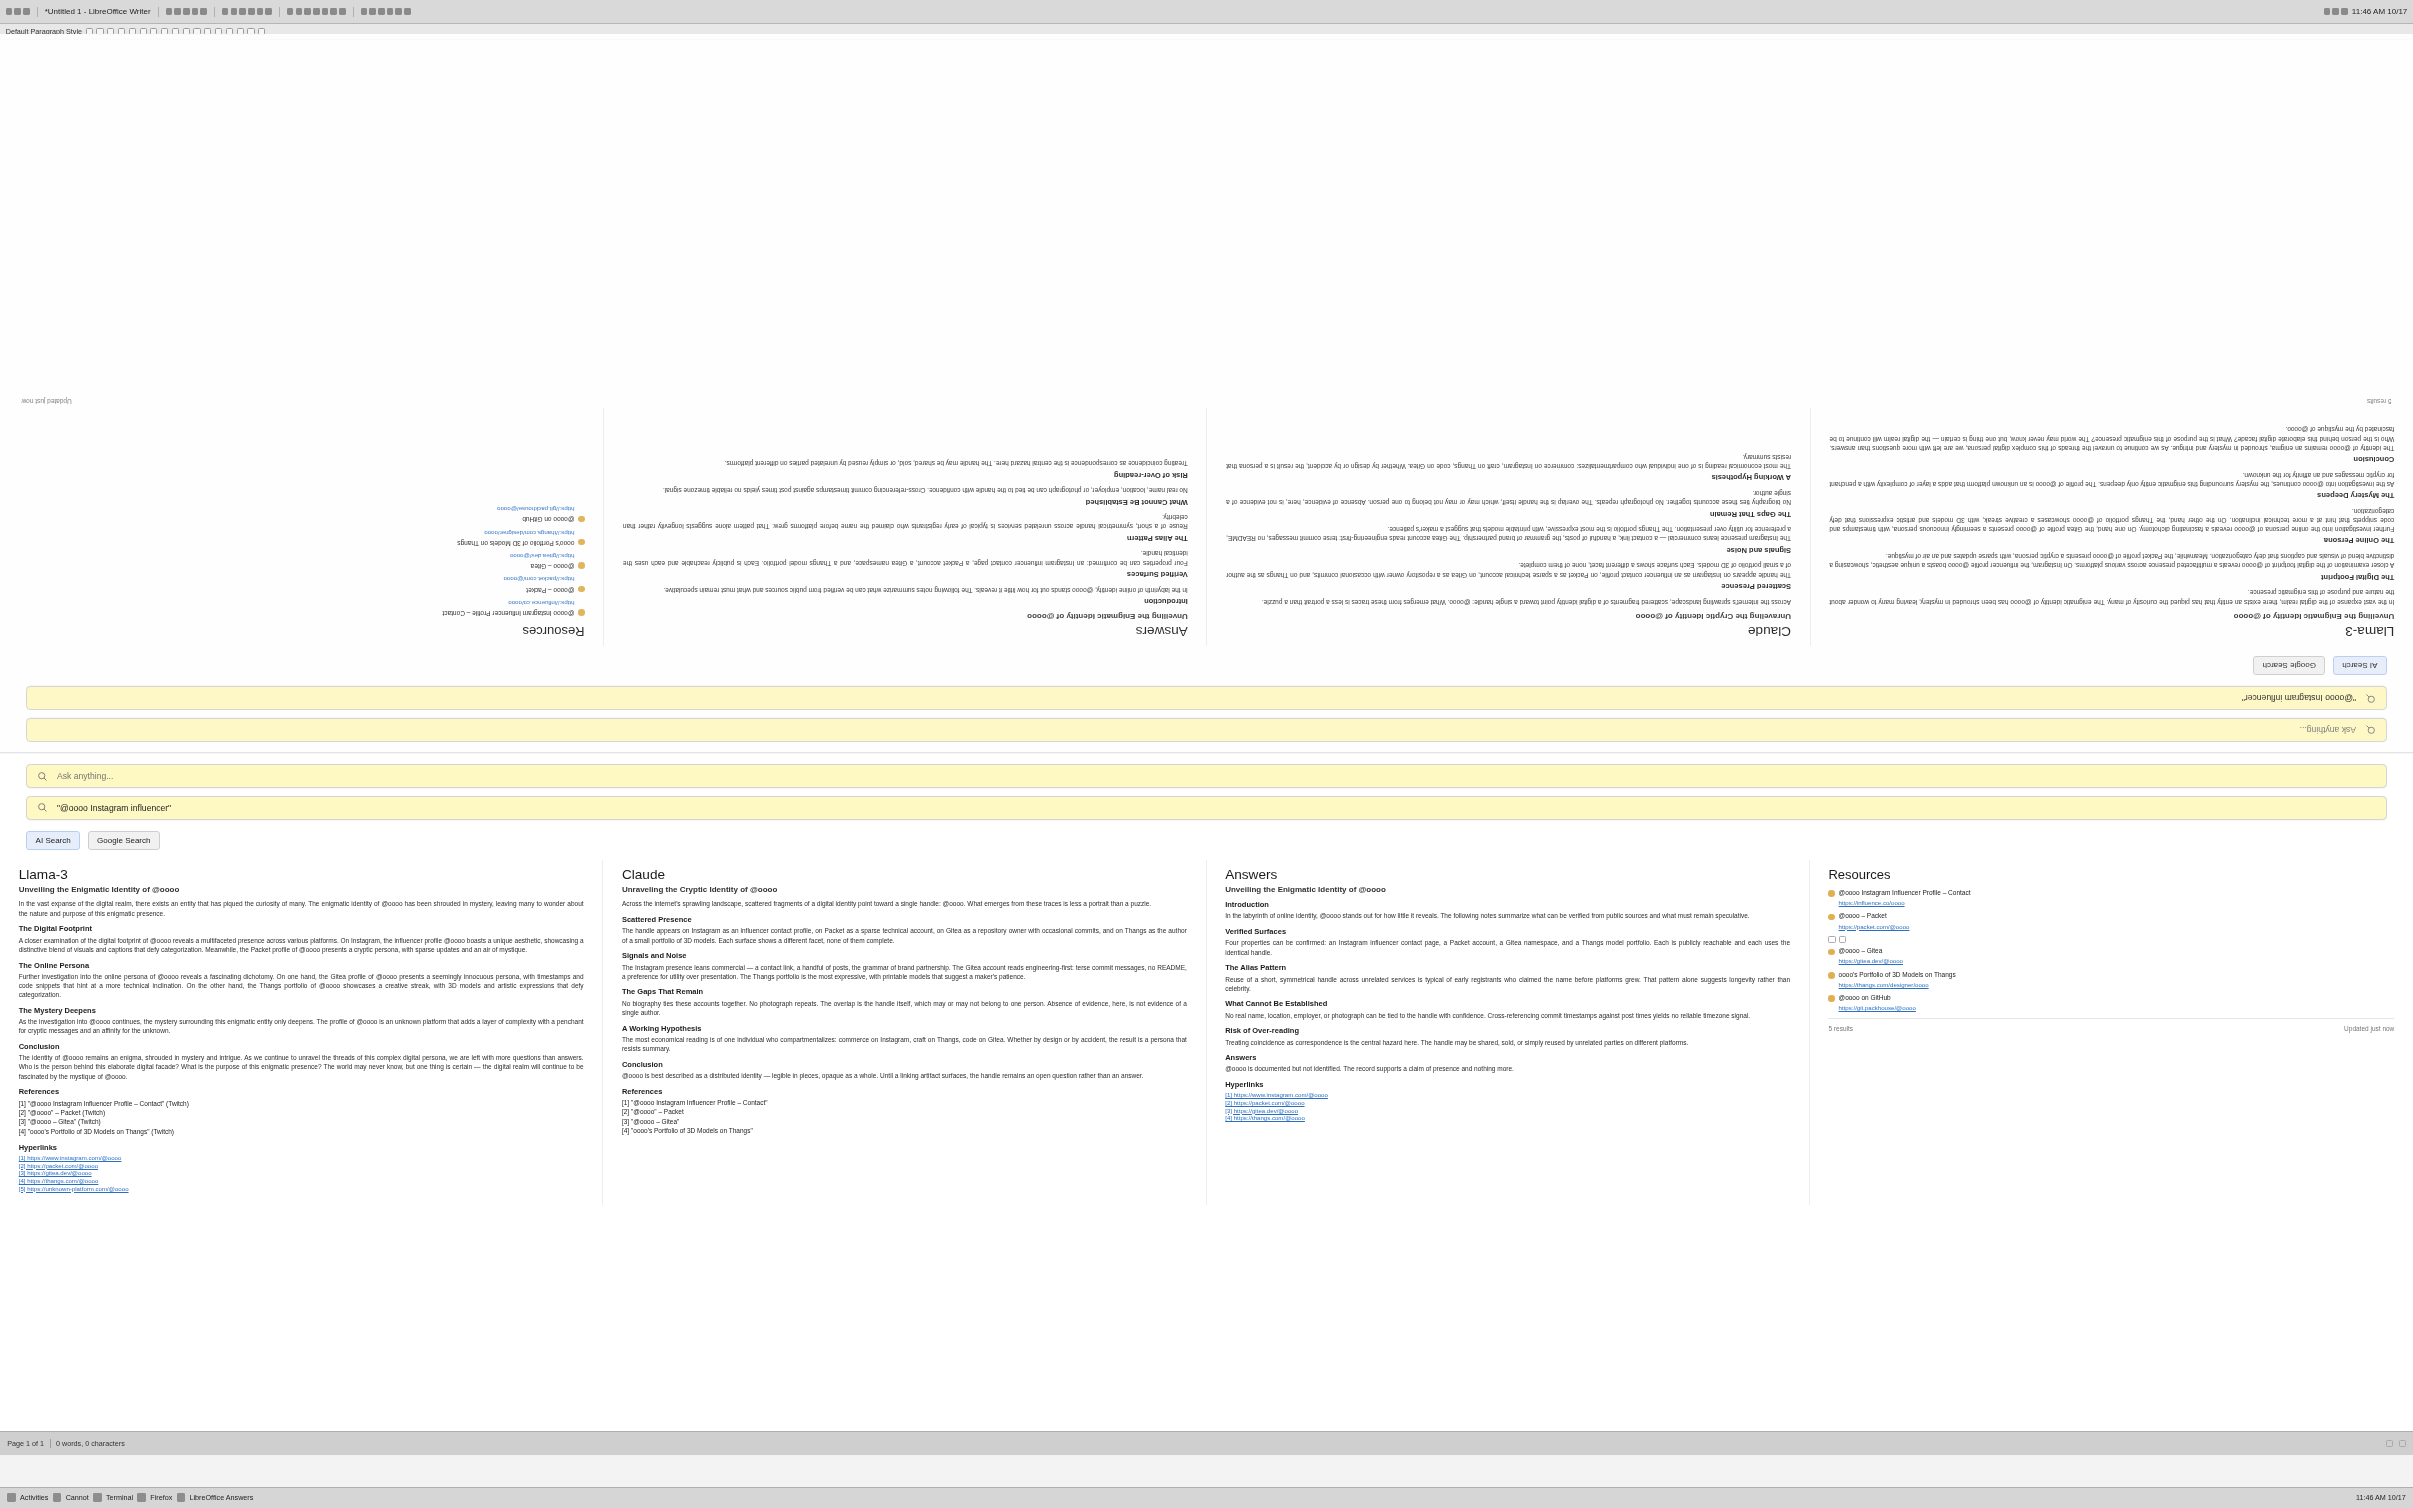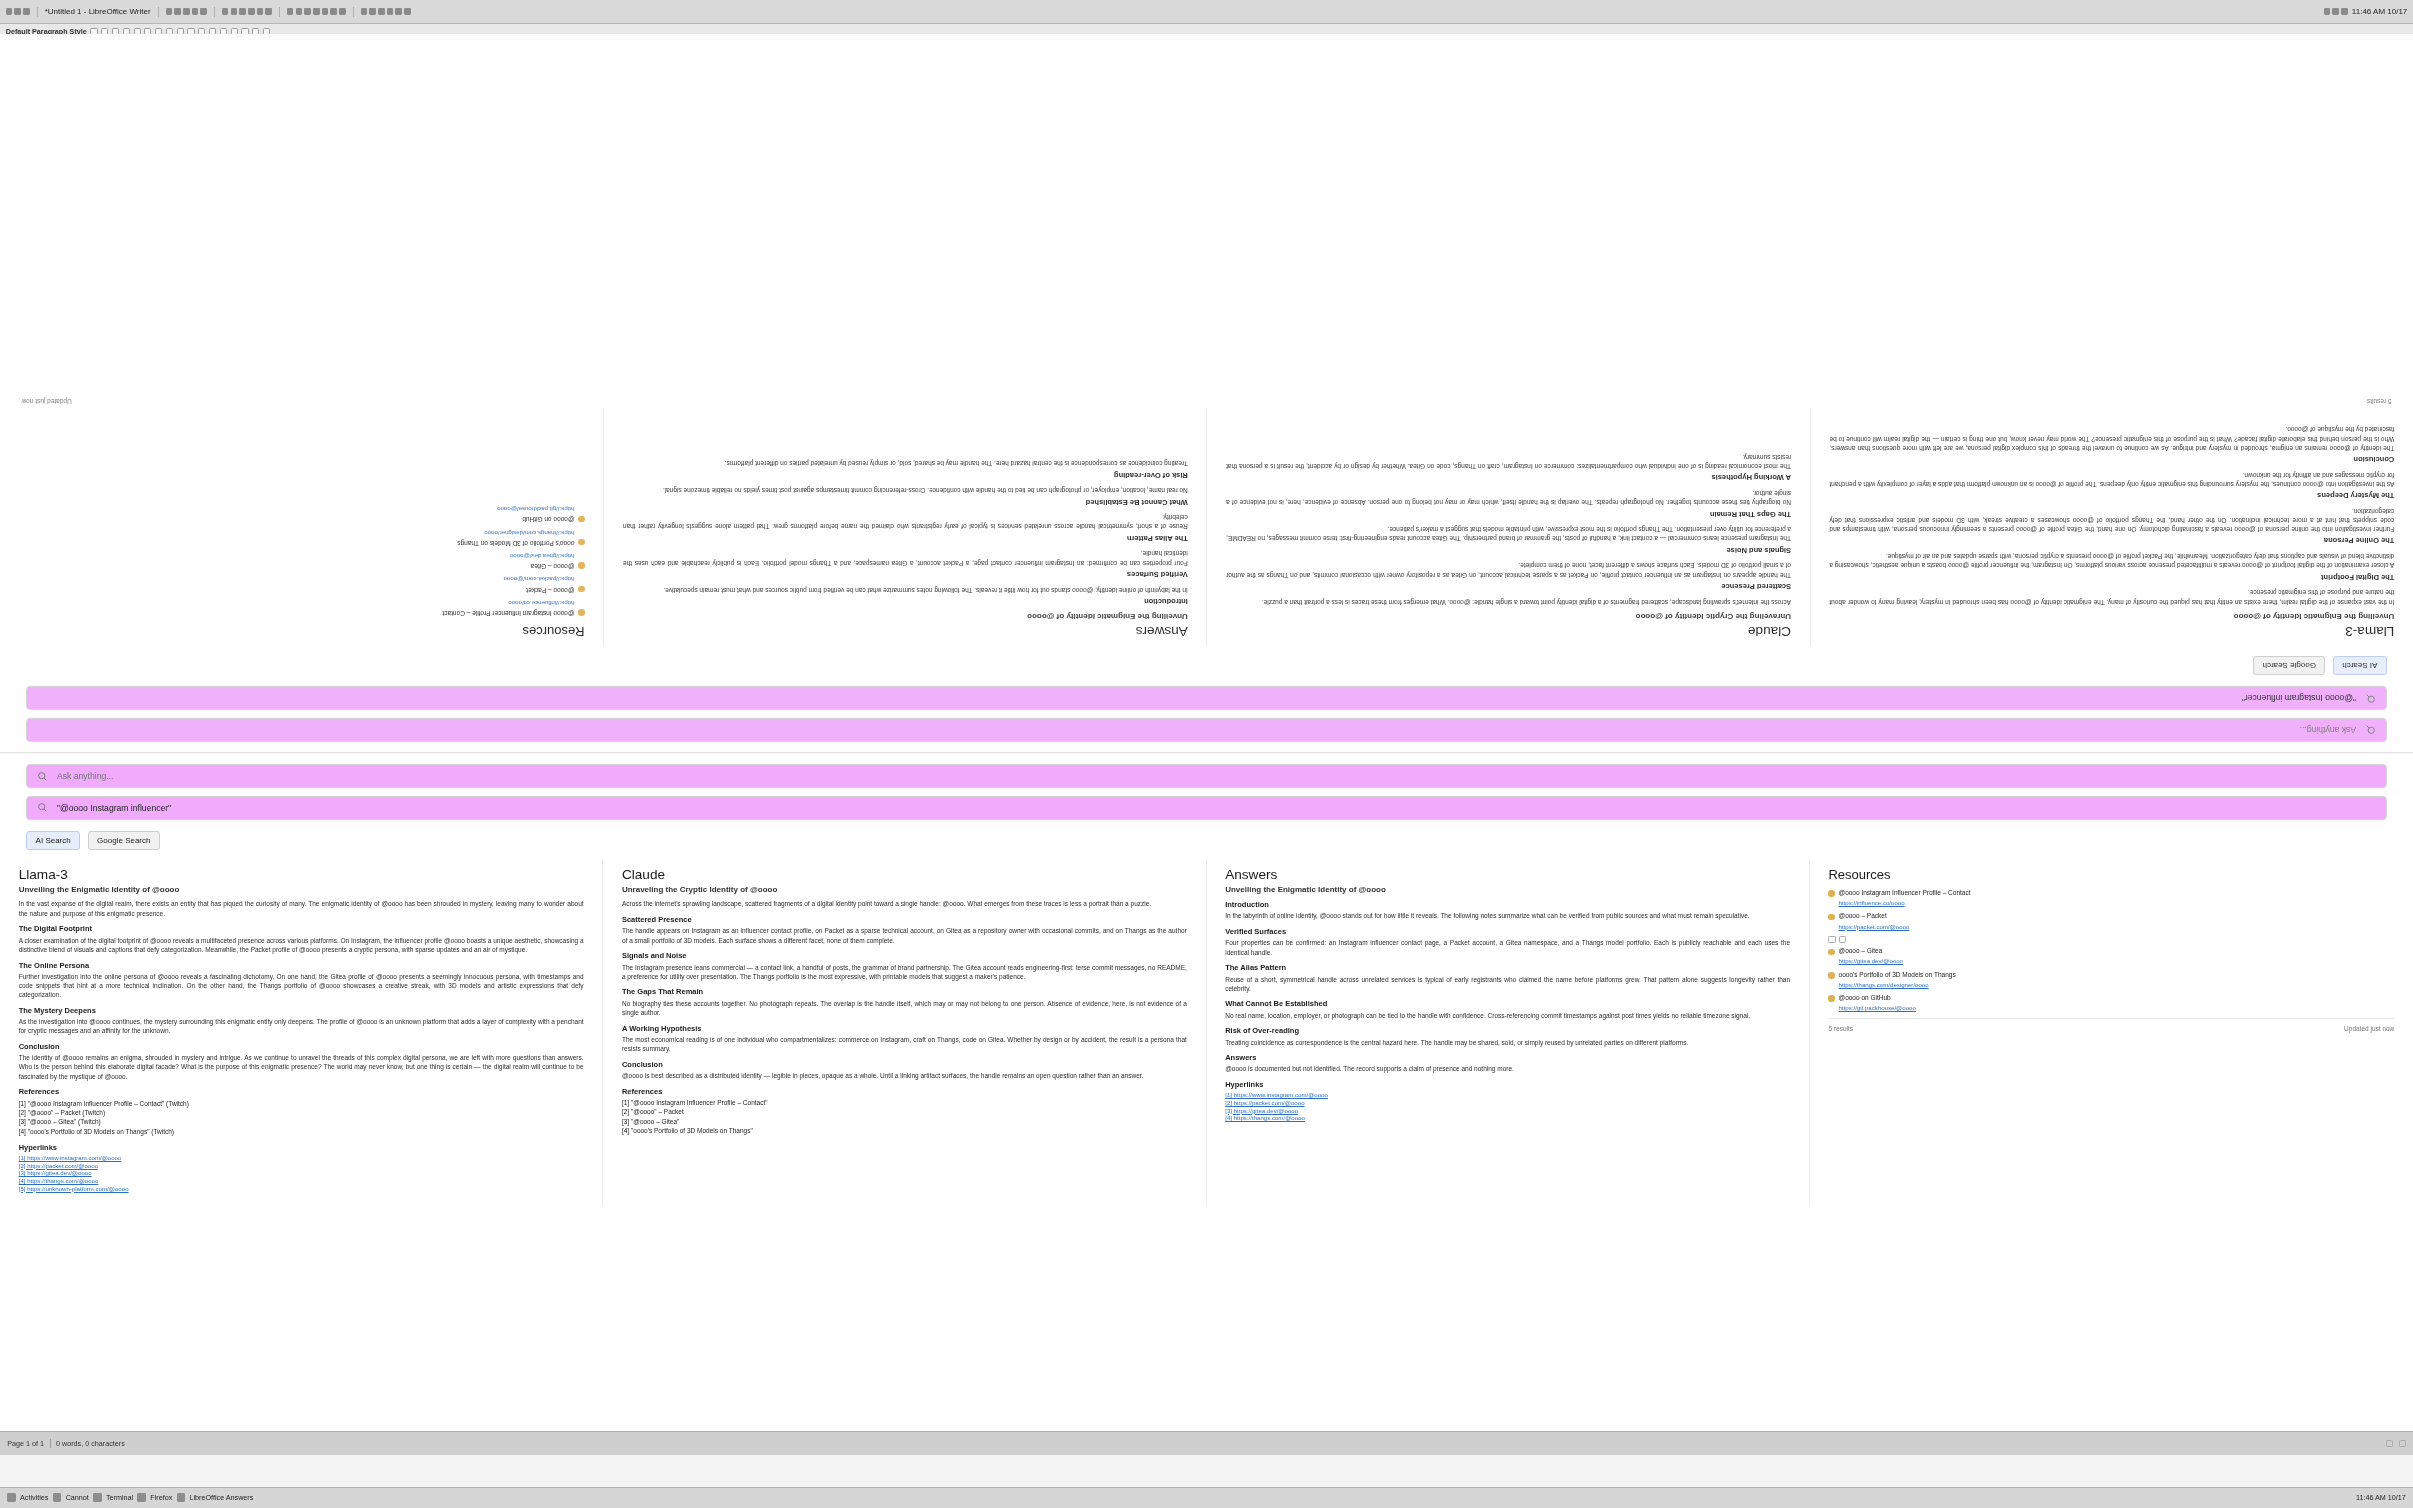--- a/index.html
+++ b/index.html
@@ -18,21 +18,21 @@
     font-size:8px; color:#222;
   }
   .os-topbar .grp { display:flex; align-items:center; gap:2.2px; }
   .sw { width:6.5px; height:6.5px; border-radius:1.4px; background:#8a8a8a; display:inline-block; }
   .os-topbar .sep { width:0.7px; height:10px; background:#b0b0b0; margin:0 2.9px; }
   .os-topbar .title { font-size:8px; white-space:nowrap; overflow:hidden; text-overflow:ellipsis; max-width:187px; }
   .os-topbar .spacer { flex:1; }
 
   .toolbar2 {
     height:16px; background:#e8e8e8; border-bottom:0.7px solid #c4c4c4;
-    display:flex; align-items:center; gap:3.6px; padding:0 5.7px; font-size:7.2px; color:#333;font-weight:bold;
+    display:flex; align-items:center; gap:3.6px; padding:0 5.7px; font-size:7.2px; color:#333;
   }
   .toolbar2 .tiny { width:7.2px; height:7.2px; border:0.7px solid #9a9a9a; background:#f6f6f6; border-radius:1.4px;}
 
   
   .mirror-zone {
     position:absolute; left:0; top:34px; width:2413px; height:754px;
     transform:rotate(180deg);
     transform-origin:center center;
     opacity:.92;
     pointer-events:none;
@@ -56,21 +56,21 @@
     display:flex; align-items:center; justify-content:center; gap:4.3px;
     font-size:7.2px; color:#5a5a5a;
   }
   .browserbar .pill { height:10px; padding:0 7.2px; border:0.7px solid #cfcfcf; border-radius:5px; background:#fff; line-height:10px; }
 
   
   .search-wrap { padding:10px 26px 4.3px 26px; }
   .search-row {
     display:flex; align-items:center; gap:7.2px;
     height:24.4px; border:0.7px solid #d4d4d4; border-radius:4.3px;
-    background:#f0abfc; padding:0 10px; margin-bottom:7.2px;
+    background:#fef9c3; padding:0 10px; margin-bottom:7.2px;
     box-shadow:0 0.7px 1.4px rgba(0,0,0,.04);
   }
   .search-row .mag { width:10.8px; height:10.8px; flex:0 0 10.8px; }
   .search-row input {
     border:0; outline:0; flex:1; font-size:8.6px; color:#222;
     font-family:"Liberation Sans", sans-serif; background:transparent;
   }
   .search-btns { display:flex; gap:7.2px; padding:0 26px 7.2px 26px; }
   .btn {
     font-size:8px; padding:3.6px 8.6px; border:0.7px solid #cdcdcd; border-radius:2.9px;

